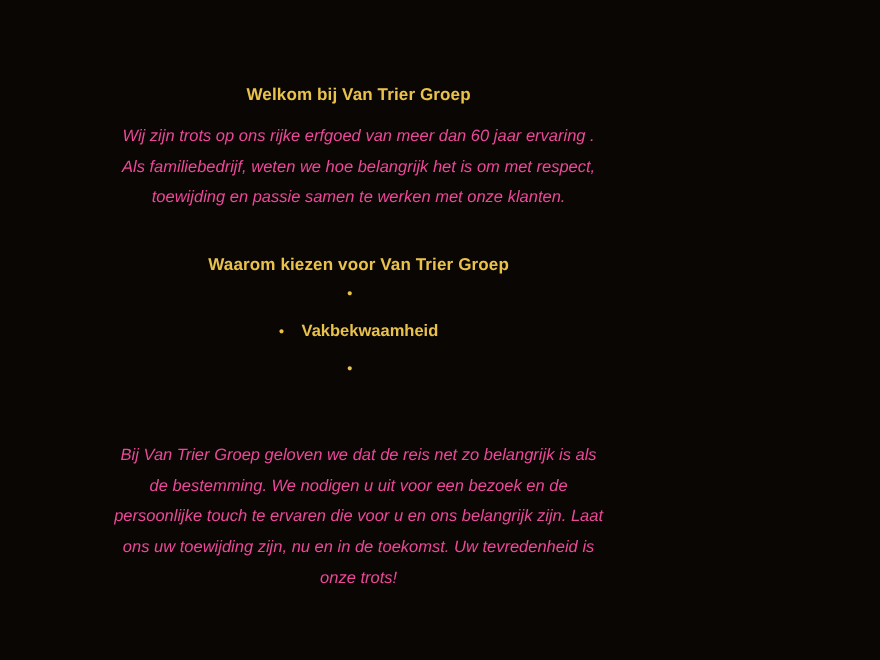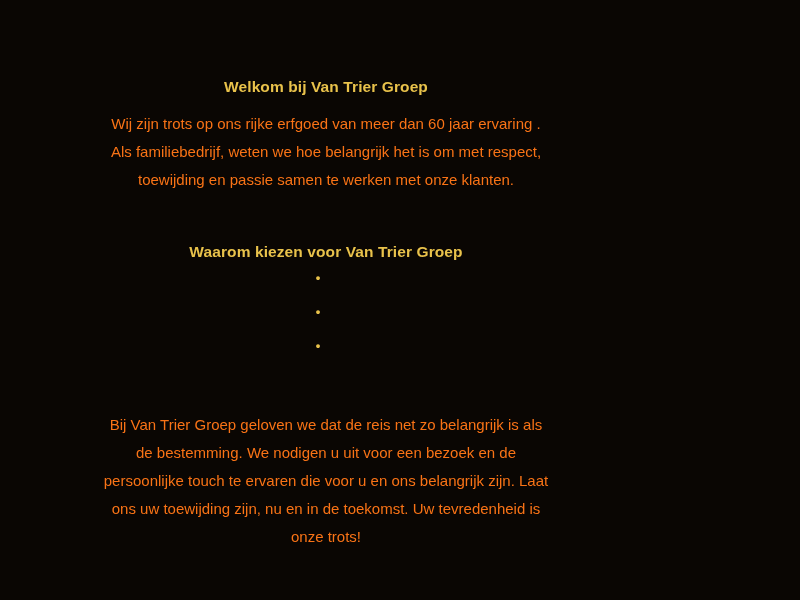--- a/index.html
+++ b/index.html
@@ -31,31 +31,32 @@
     text-align: center;
     letter-spacing: 0.1px;
     margin: 0;
   }
   .intro-heading {
     margin-top: 18px;
   }
   .paragraph {
     font-size: 15px;
     font-weight: normal;
-    color: #f97316;
+    color: #ec4899;
     text-align: center;
     line-height: 28px;
     margin: 14px 0 0 0;
     max-width: 600px;
+    font-style: italic;
   }
   .section-gap {
     height: 34px;
   }
   .reasons-heading {
-    margin-top: 15px;
+    margin-top: 4px;
     text-align: center;
   }
   .reasons-list {
     list-style: none;
     margin: 0;
     padding: 0;
     width: 100%;
   }
   .reason-item {
     display: flex;
@@ -94,20 +95,21 @@
   <div class="section-gap"></div>
 
   <h2 class="heading reasons-heading">Waarom kiezen voor Van Trier Groep</h2>
 
   <ul class="reasons-list">
     <li class="reason-item">
       <span class="reason-bullet">•</span>
     </li>
     <li class="reason-item">
       <span class="reason-bullet">•</span>
+      <span class="reason-label">Vakbekwaamheid</span>
     </li>
     <li class="reason-item">
       <span class="reason-bullet">•</span>
     </li>
   </ul>
 
   <div class="section-gap"></div>
 
 
   <p class="paragraph closing-paragraph">Bij Van Trier Groep geloven we dat de reis net zo belangrijk is als de bestemming. We nodigen u uit voor een bezoek en de persoonlijke touch te ervaren die voor u en ons belangrijk zijn. Laat ons uw toewijding zijn, nu en in de toekomst. Uw tevredenheid is onze trots!</p>

